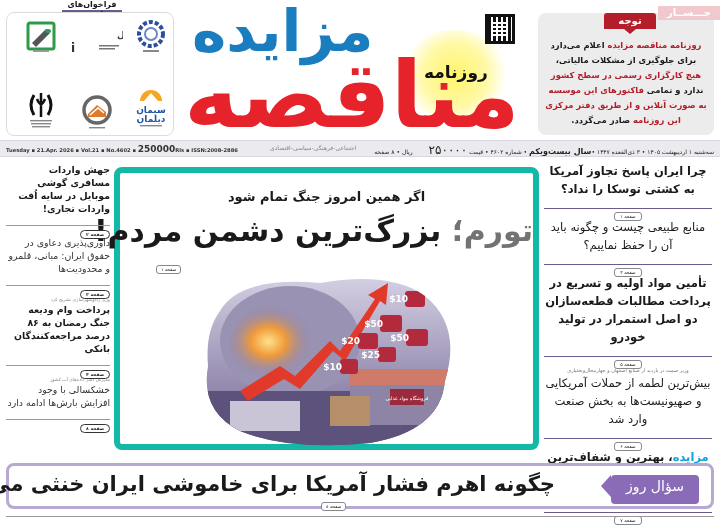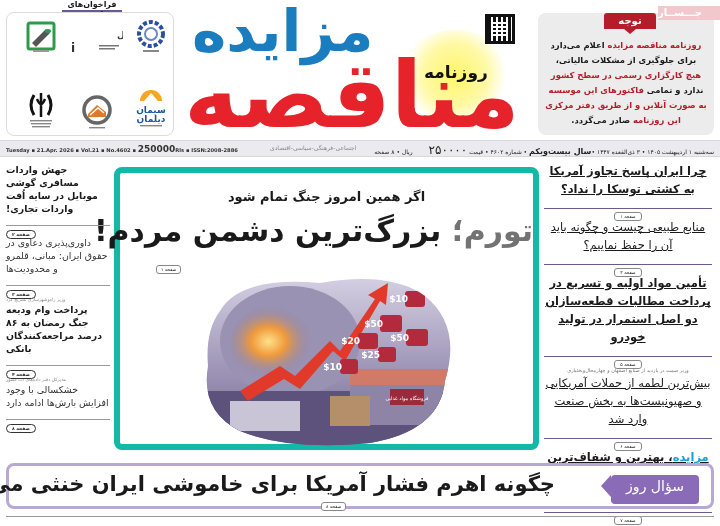--- a/index.html
+++ b/index.html
@@ -17,58 +17,58 @@
   .sun-glow { position: absolute; left: 220px; top: 30px; width: 110px; height: 90px; border-radius: 50%; background: radial-gradient(circle, #fff56a 0%, #fff9a6 45%, rgba(255,255,255,0) 72%); }
   .title-mozayede { position: absolute; left: 12px; top: 2px; font-family: "DejaVu Sans", sans-serif; font-weight: bold; font-size: 58px; color: #1a7dc0; letter-spacing: -2px; line-height: 1; }
   .title-monaghese { position: absolute; left: 4px; top: 50px; font-family: "DejaVu Sans", sans-serif; font-weight: bold; font-size: 92px; color: #e6232b; letter-spacing: -4px; line-height: 1; }
   .title-rooznameh { position: absolute; left: 244px; top: 50px; font-size: 17px; font-weight: bold; color: #111; margin-top: 12px; }
   .qr { position: absolute; left: 305px; top: 14px; width: 30px; height: 30px; background:
         repeating-linear-gradient(90deg, #111 0 3px, #fff 3px 5px),
         #fff; border: 3px solid #111; }
   .qr::after { content: ""; position: absolute; inset: 5px; background: repeating-linear-gradient(0deg, #fff 0 2px, transparent 2px 4px); }
 
   
-  .jesaar { position: absolute; right: 0; top: 6px; width: 62px; height: 14px; background: #f1c9cc; color: #fff; font-size: 10px; font-weight: bold; text-align: left; line-height: 14px; }
+  .jesaar { position: absolute; right: 0; top: 6px; width: 62px; height: 14px; background: #f1c9cc; color: #fff; font-size: 10px; font-weight: bold; text-align: center; line-height: 14px; }
   .notice { position: absolute; right: 6px; top: 13px; width: 176px; height: 122px; background: #ececec; border-radius: 8px; }
   .notice-tag { position: absolute; right: 58px; top: 0; width: 52px; height: 16px; background: #b41e2a; color: #fff; font-size: 10px; font-weight: bold; text-align: center; line-height: 16px; border-radius: 3px 3px 0 0; }
   .notice-tag::after { content: ""; position: absolute; left: 20px; bottom: -5px; border-left: 6px solid transparent; border-right: 6px solid transparent; border-top: 5px solid #b41e2a; }
   .notice-body { position: absolute; top: 25px; left: 6px; right: 6px; font-size: 8.4px; line-height: 15px; text-align: center; font-weight: bold; color: #1a1a1a; }
   .notice-body .red { color: #b41e2a; }
 
   
   .dateline { position: absolute; left: 0; top: 140px; width: 720px; height: 17px; background: #ebebef; border-top: 1px solid #d7d7dd; border-bottom: 1px solid #d7d7dd; }
   .dateline-fa { position: absolute; right: 6px; top: 2px; font-size: 6px; color: #222; white-space: nowrap; }
   .dateline-fa b { font-size: 8px; }
   .dateline-fa .price { font-size: 12px; font-weight: normal; margin-left: 14px; }
   .dateline-cat { position: absolute; left: 270px; top: 3px; font-size: 6px; color: #888; white-space: nowrap; }
   .dateline-en { position: absolute; left: 6px; top: 3px; direction: ltr; font-size: 5.2px; font-weight: bold; color: #333; white-space: nowrap; }
   .dateline-en .price { font-size: 9px; }
 
   
   .right-col { position: absolute; right: 8px; top: 162px; width: 168px; }
   .r-item { text-align: center; }
-  .r-title { font-size: 11.5px; font-weight: bold; line-height: 18px; text-decoration: underline; }
+  .r-title { font-size: 11.5px; font-weight: bold; line-height: 18px; }
   .r-title.light { font-weight: normal; }
   .r-kicker { font-size: 5px; color: #777; line-height: 8px; margin-top: 3px; }
   .page-ref { position: relative; height: 12px; margin: 2px 0 6px 0; }
   .page-ref::before { content: ""; position: absolute; left: 0; right: 0; top: 8px; border-top: 1.5px solid #6b5a8e; }
   .page-ref span { position: relative; display: inline-block; background: #fff; border: 1px solid #888; border-radius: 3px; font-size: 4.5px; padding: 0 5px; line-height: 7px; top: 3px; }
   .accent-blue { color: #1aa0d8; }
 
   
   .main-box { position: absolute; left: 114px; top: 167px; width: 425px; height: 283px; border: 6px solid #14b8a6; border-radius: 8px; }
   .main-kicker { position: absolute; left: 0; right: 0; top: 16px; text-align: center; font-size: 13px; font-weight: bold; }
   .main-headline { position: absolute; left: 0; right: 0; top: 40px; text-align: center; font-size: 30px; font-weight: 900; letter-spacing: -1px; white-space: nowrap; }
   .main-headline .purple { color: #737373; }
   .main-ref { position: absolute; left: 36px; top: 92px; font-size: 4.5px; border: 1px solid #888; border-radius: 3px; padding: 0 4px; line-height: 7px; background: #fff; }
   .illustration { position: absolute; left: 80px; top: 98px; width: 262px; height: 180px; }
 
   
   .left-col { position: absolute; left: 6px; top: 163px; width: 104px; }
-  .l-item { text-align: left; }
+  .l-item { text-align: right; }
   .l-title { font-size: 9.4px; font-weight: bold; line-height: 13px; }
   .l-title.light { font-weight: normal; color: #333; }
   .l-kicker { font-size: 4.6px; color: #888; line-height: 7px; }
   .l-ref { position: relative; height: 11px; margin: 4px 0 6px 0; }
   .l-ref::before { content: ""; position: absolute; left: 0; right: 0; top: 6px; border-top: 1px solid #999; }
   .l-ref span { position: relative; display: inline-block; background: #fff; border: 1px solid #333; border-radius: 5px; font-size: 4.5px; padding: 0 5px; line-height: 7px; top: 2px; font-weight: bold; }
 
   
   .q-banner { position: absolute; left: 6px; top: 463px; width: 708px; height: 46px; border: 3px solid #b8a9d3; border-radius: 8px; background: #fff; }
   .q-tag { position: absolute; right: 12px; top: 9px; width: 88px; height: 29px; background: #8a6bb7; color: #fff; font-size: 14px; text-align: center; line-height: 23px; border-radius: 4px; }

